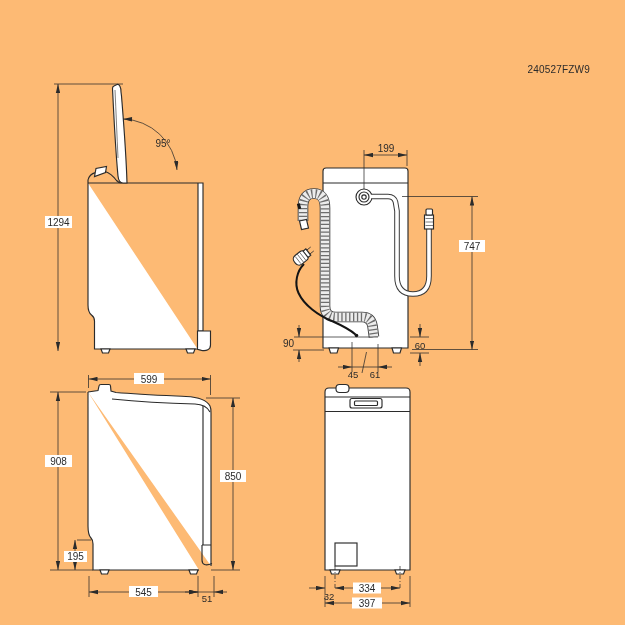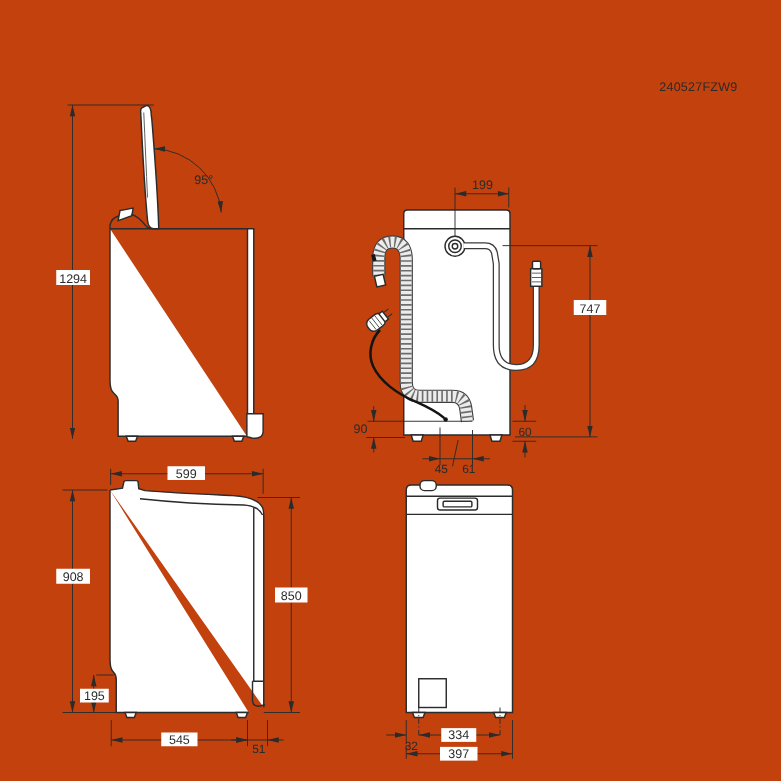--- a/index.html
+++ b/index.html
@@ -1,16 +1,16 @@
 <!DOCTYPE html>
 <html><head>
 <meta charset="utf-8">
 <style>
   html,body{margin:0;padding:0;background:#fff;}
-  .canvas{position:relative;width:625px;height:625px;background:#c2410c;overflow:hidden;
+  .canvas{position:relative;width:625px;height:625px;background:#fdba74;overflow:hidden;
           font-family:"Liberation Sans",sans-serif;}
   svg{display:block;}
   svg text{font-family:"Liberation Sans",sans-serif;fill:#2b2b2b;}
   .dim{font-size:10px;}
   .dim-sm{font-size:9.5px;}
   .code{font-size:10px;letter-spacing:.2px;}
   .ln{stroke:#2b2b2b;stroke-width:.75;fill:none;}
   .body{stroke:#2b2b2b;stroke-width:1.15;fill:#ffffff;}
   .bodyln{stroke:#2b2b2b;stroke-width:1.15;fill:none;}
   .thin{stroke:#2b2b2b;stroke-width:.6;fill:none;}

